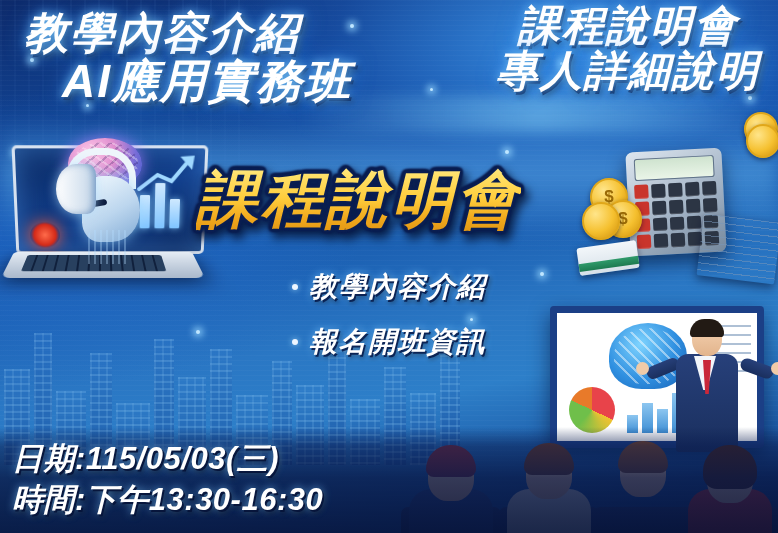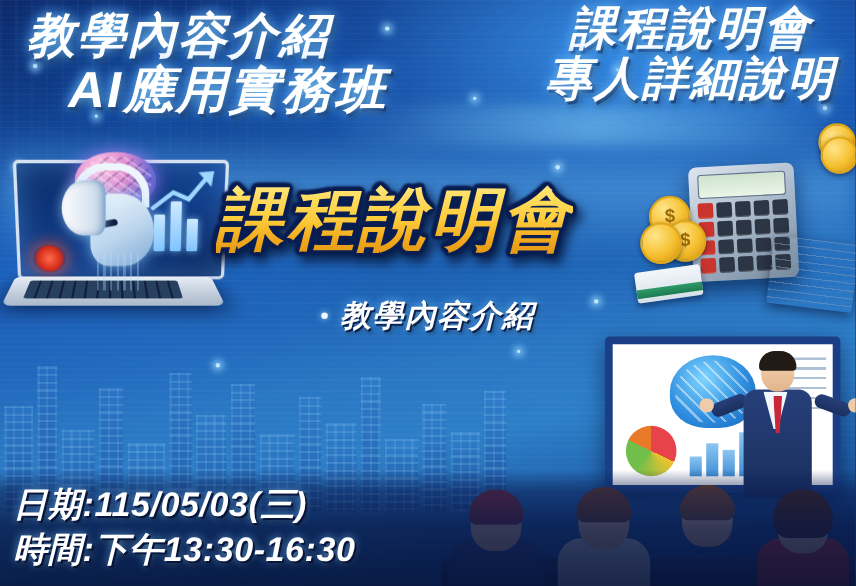--- a/index.html
+++ b/index.html
@@ -516,20 +516,24 @@
     <div class="t-line second">專人詳細說明</div>
   </div>
 
   <div id="main-headline">課程說明會</div>
 
   <div id="bullets">
     <div class="bullet-row">
       <span class="bullet-dot"></span>
       <span class="bullet-text">教學內容介紹</span>
     </div>
+    <div class="bullet-row">
+      <span class="bullet-dot"></span>
+      <span class="bullet-text">報名開班資訊</span>
+    </div>
   </div>
 
   <div id="info-bar">
     <div id="info-text">
       <div class="info-line">日期:115/05/03(三)</div>
       <div class="info-line">時間:下午13:30-16:30</div>
     </div>
   </div>
 
 </div>

